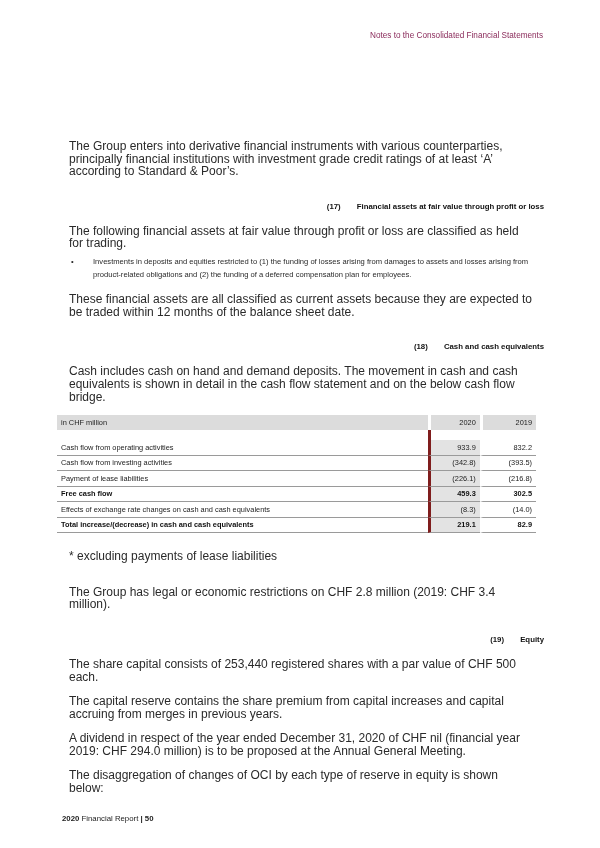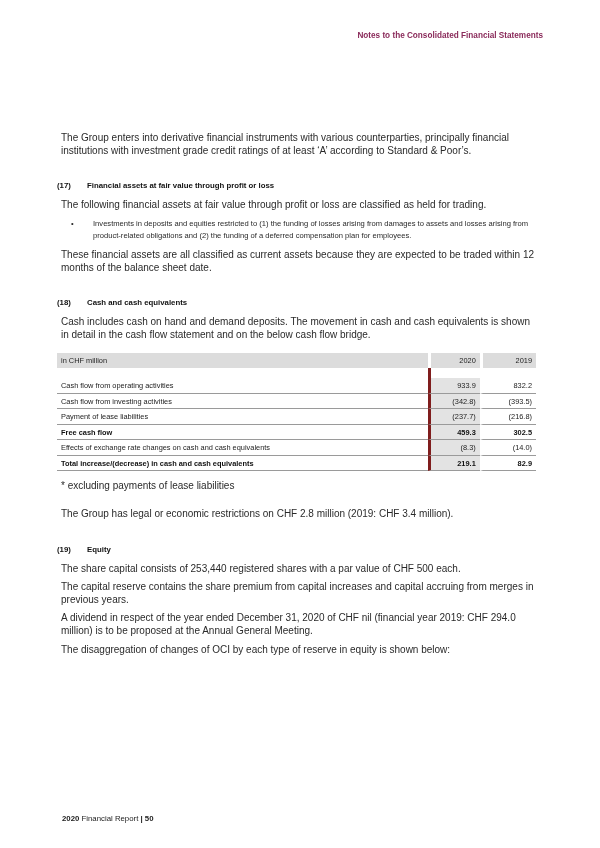--- a/index.html
+++ b/index.html
@@ -1,22 +1,22 @@
 <!DOCTYPE html>
 <html><head>
 <meta charset="utf-8">
 <style>
   html, body { margin: 0; padding: 0; background: #ffffff; }
   body { width: 600px; height: 848px; position: relative; overflow: hidden;
          font-family: "Liberation Sans", sans-serif; color: #222; }
-  .page-header { position: absolute; top: 31px; right: 57px; font-size: 8.2px; font-weight: bold; color: #8a2a5a; letter-spacing: 0; }
+  .page-header { position: absolute; top: 31px; right: 57px; font-size: 8.2px; font-weight: normal; color: #8a2a5a; letter-spacing: 0; }
   .content { position: absolute; left: 57px; top: 128px; width: 487px; }
-  p { margin: 4px; font-size: 10px; line-height: 12.6px; color: #2a2a2a; }
+  p { margin: 12px; font-size: 12px; line-height: 12.6px; color: #2a2a2a; }
   .para { margin-bottom: 6px; }
-  .section-head { font-size: 7.8px; font-weight: bold; color: #111; display: flex; margin: 0 0 7px 0; line-height: 12px; }
+  .section-head { font-size: 7.8px; font-weight: bold; color: #111; display: flex; margin: 0 0 7px 0; line-height: 12px; justify-content: flex-end; }
   .section-num { width: 30px; }
   .bullet-list { margin: 0 0 6px 0; padding: 0; list-style: none; }
   .bullet-list li { position: relative; padding-left: 36px; font-size: 7.6px; line-height: 12.6px; color: #2a2a2a; }
   .bullet-list li .bullet { position: absolute; left: 14px; top: 0; }
 
   table.cf { border-collapse: separate; border-spacing: 0; width: 479px; font-size: 7.4px; color: #222; }
   table.cf td { padding: 0 4px; height: 14.5px; vertical-align: middle; }
   table.cf .hdr td { background: #dcdcdc; height: 15px; }
   table.cf .hdr td.yr { text-align: right; }
   table.cf .hdr td.c20 { border-left: 3px solid #fff; }
@@ -83,21 +83,21 @@
       <td class="c20">933.9</td>
       <td class="c19">832.2</td>
     </tr>
     <tr class="row">
       <td class="lbl">Cash flow from investing activities</td>
       <td class="c20">(342.8)</td>
       <td class="c19">(393.5)</td>
     </tr>
     <tr class="row">
       <td class="lbl">Payment of lease liabilities</td>
-      <td class="c20">(237.7)</td>
+      <td class="c20">(226.1)</td>
       <td class="c19">(216.8)</td>
     </tr>
     <tr class="row bold">
       <td class="lbl">Free cash flow</td>
       <td class="c20">459.3</td>
       <td class="c19">302.5</td>
     </tr>
     <tr class="row">
       <td class="lbl">Effects of exchange rate changes on cash and cash equivalents</td>
       <td class="c20">(8.3)</td>

